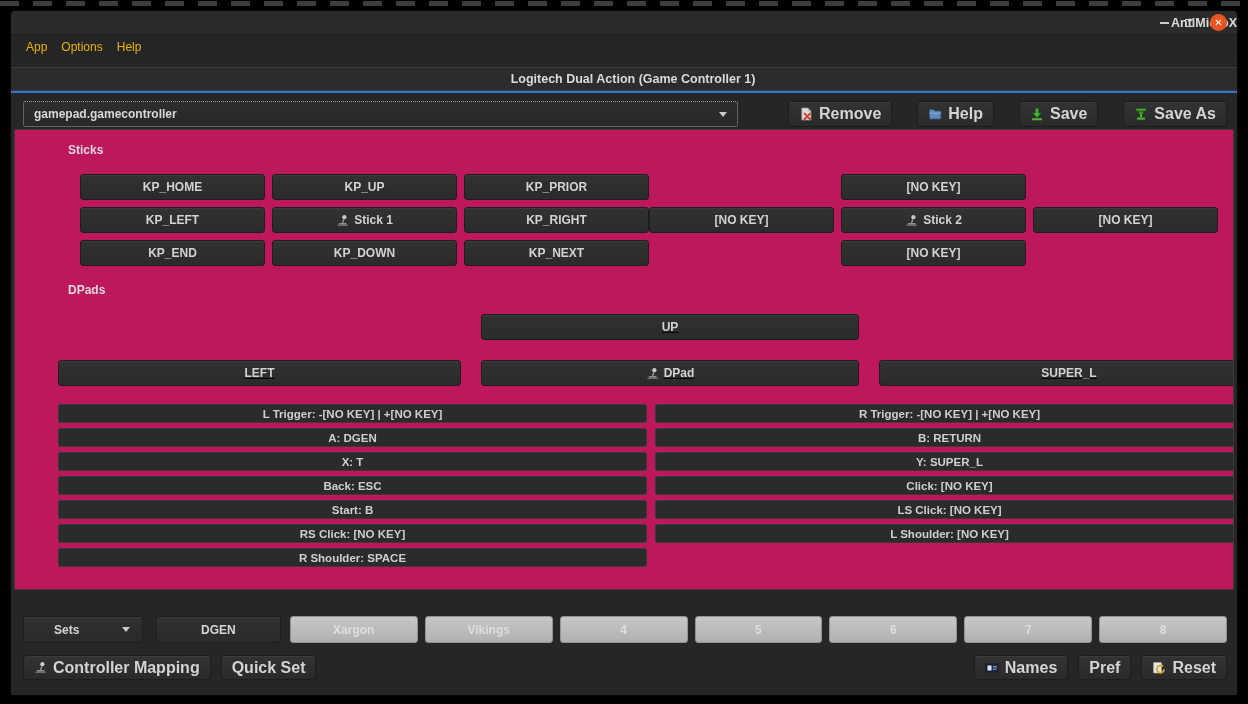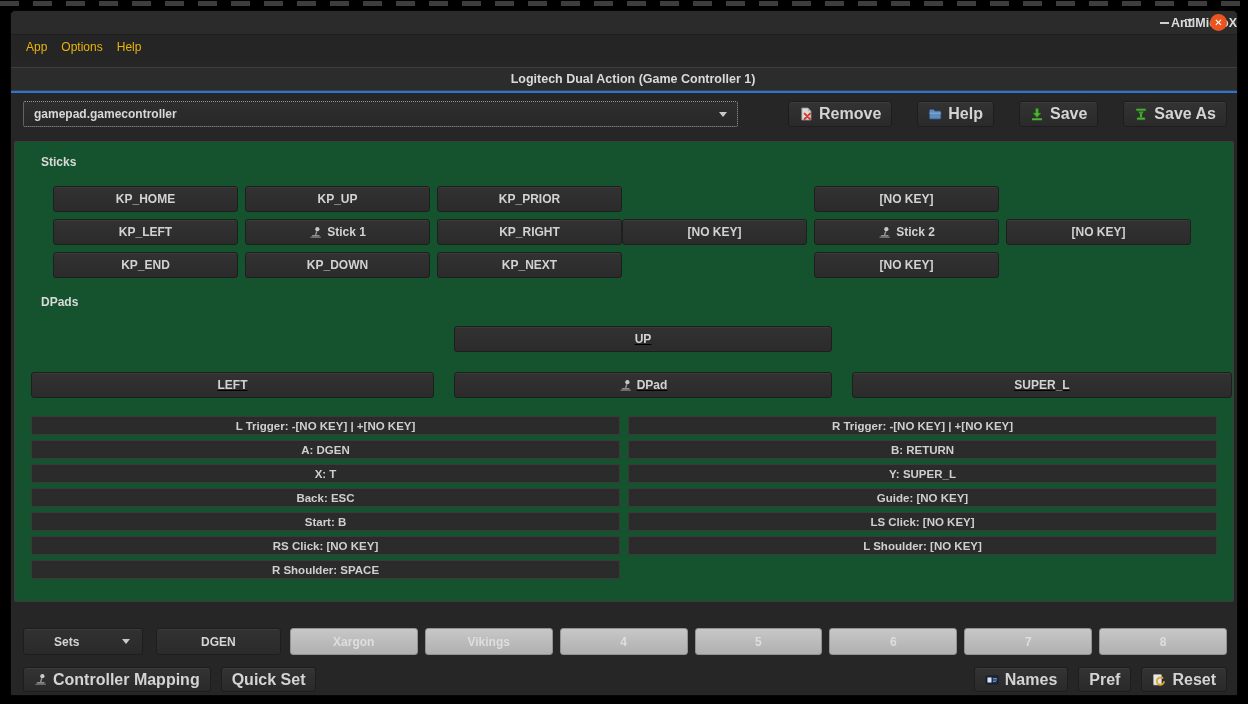--- a/index.html
+++ b/index.html
@@ -38,22 +38,22 @@
     padding:0 10px; }
   .combobox .val { color:#d8d8d8; font-size:12px; font-weight:700; }
   .arrow-down { width:0; height:0; border-left:4px solid transparent; border-right:4px solid transparent;
     border-top:5px solid #c9c9c9; margin-left:auto; }
   .spacer { flex:1; }
   .btn { height:26px; padding:0 10px; background:linear-gradient(#333,#2a2a2a);
     border:1px solid #1d1d1d; box-shadow:inset 0 1px 0 #3c3c3c; border-radius:3px;
     color:#d4d4d4; font-size:16px; font-weight:700; display:flex; align-items:center;
     justify-content:center; gap:6px; white-space:nowrap; }
   
-  .main-panel { margin:14px 3px 0 3px; height:461px; background:#14532d;
-    border:1px solid #3c3c3c; border-radius:2px; padding-top:13px; overflow:hidden; }
+  .main-panel { margin:2px 3px 0 3px; height:461px; background:#be185d;
+    border:1px solid #3c3c3c; border-radius:2px; padding-top:13px; overflow:hidden;padding-left:27px; }
   .section-label { margin-left:26px; color:#dadada; font-size:12px; font-weight:700; height:15px; }
   .sticks-grids { margin:16px 0 0 38px; display:flex; gap:0; }
   .stick-grid { width:569px; display:grid; grid-template-columns:repeat(3,185px);
     grid-auto-rows:26px; gap:7px; }
   .cell-btn { background:linear-gradient(#323232,#2b2b2b); border:1px solid #1e1e1e;
     box-shadow:inset 0 1px 0 #3b3b3b; border-radius:3px; color:#d2d2d2; font-size:12px;
     font-weight:700; display:flex; align-items:center; justify-content:center; gap:5px; }
   .pos-r1c2 { grid-column:2; grid-row:1; }
   .pos-r2c1 { grid-column:1; grid-row:2; }
   .pos-r2c2 { grid-column:2; grid-row:2; }
@@ -214,21 +214,21 @@
     </div>
 
     <div class="list-grid">
       <div class="list-row">L Trigger: -[NO KEY] | +[NO KEY]</div>
       <div class="list-row">R Trigger: -[NO KEY] | +[NO KEY]</div>
       <div class="list-row">A: DGEN</div>
       <div class="list-row">B: RETURN</div>
       <div class="list-row">X: T</div>
       <div class="list-row">Y: SUPER_L</div>
       <div class="list-row">Back: ESC</div>
-      <div class="list-row">Guide: [NO KEY]</div>
+      <div class="list-row">Click: [NO KEY]</div>
       <div class="list-row">Start: B</div>
       <div class="list-row">LS Click: [NO KEY]</div>
       <div class="list-row">RS Click: [NO KEY]</div>
       <div class="list-row">L Shoulder: [NO KEY]</div>
       <div class="list-row">R Shoulder: SPACE</div>
     </div>
 
   </div>
 
   <div class="sets-row">

